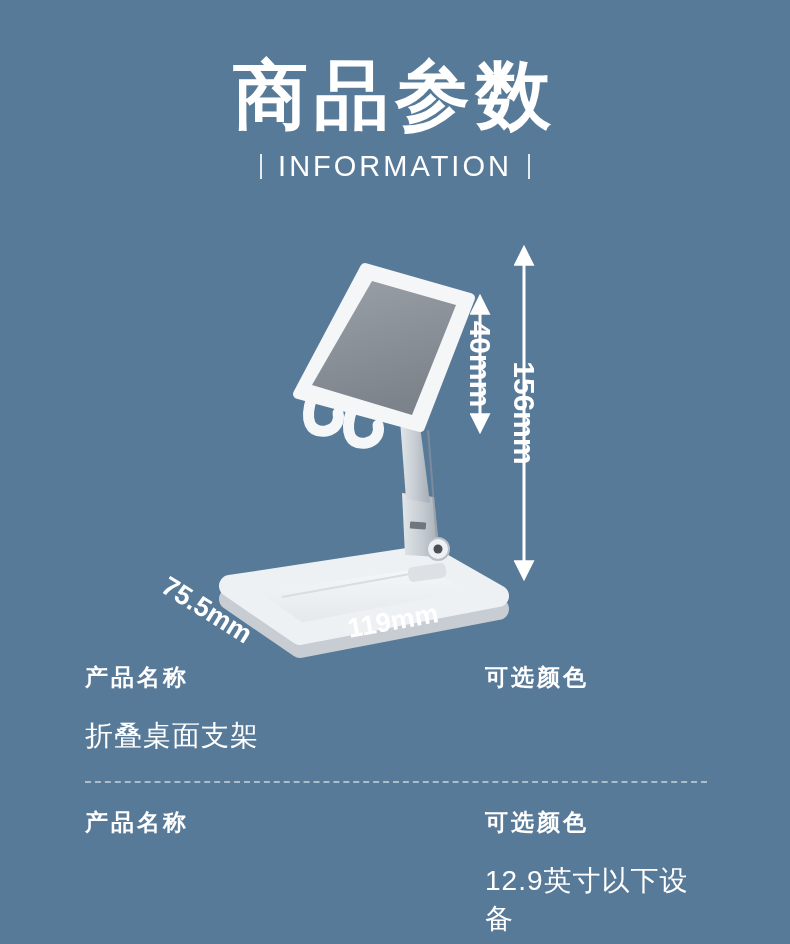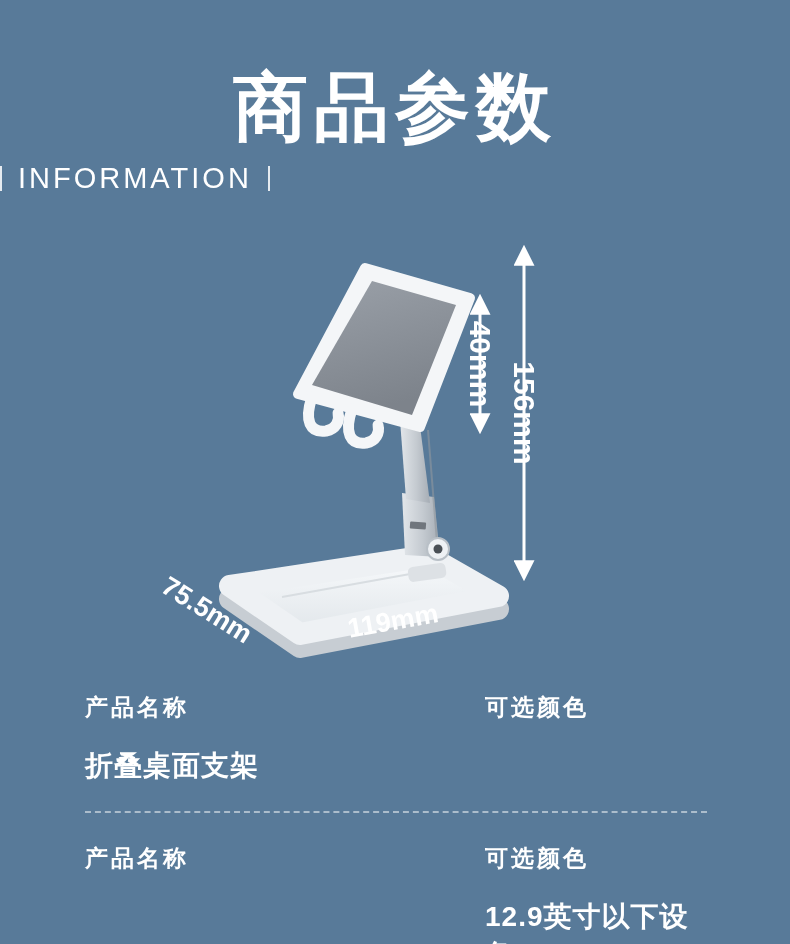--- a/index.html
+++ b/index.html
@@ -10,30 +10,31 @@
     position: relative;
     overflow: hidden;
     background: #587a99;
     color: #ffffff;
     font-family: "Liberation Sans", "DejaVu Sans", sans-serif;
   }
 
   
   .header { padding-top: 52px; text-align: center; }
   .title {
-    margin: 12px;
+    margin: 0;
     font-size: 75px;
     font-weight: bold;
     letter-spacing: 6px;
     color: #ffffff;
     line-height: 1.15;
   }
   .subtitle-row {
     margin-top: 12px;
     display: flex;
+    justify-content: center;
     align-items: center;
     gap: 16px;
   }
   .subtitle {
     font-size: 29px;
     letter-spacing: 3px;
     color: #ffffff;
   }
   .tick {
     display: block;
@@ -54,32 +55,32 @@
     font-family: "Liberation Sans", "DejaVu Sans", sans-serif;
   }
 
   
   .specs {
     position: absolute;
     top: 662px;
     left: 85px;
     width: 622px;
   }
-  .spec-row { display: flex; margin-top: 30px; }
+  .spec-row { display: flex; }
   .spec-cell { width: 400px; }
   .spec-cell:last-child { width: auto; flex: 1; }
   .spec-label {
     font-size: 23px;
     font-weight: bold;
     letter-spacing: 3px;
     color: #ffffff;
   }
   .spec-value {
     font-size: 28px;
-    font-weight: bold;
+    font-weight: normal;
     letter-spacing: 1px;
     margin-top: 24px;
     color: #ffffff;
   }
   .spec-divider {
     margin: 26px 0 24px 0;
     border-top: 2px dashed rgba(255,255,255,0.5);
     height: 0;
   }
 </style>

